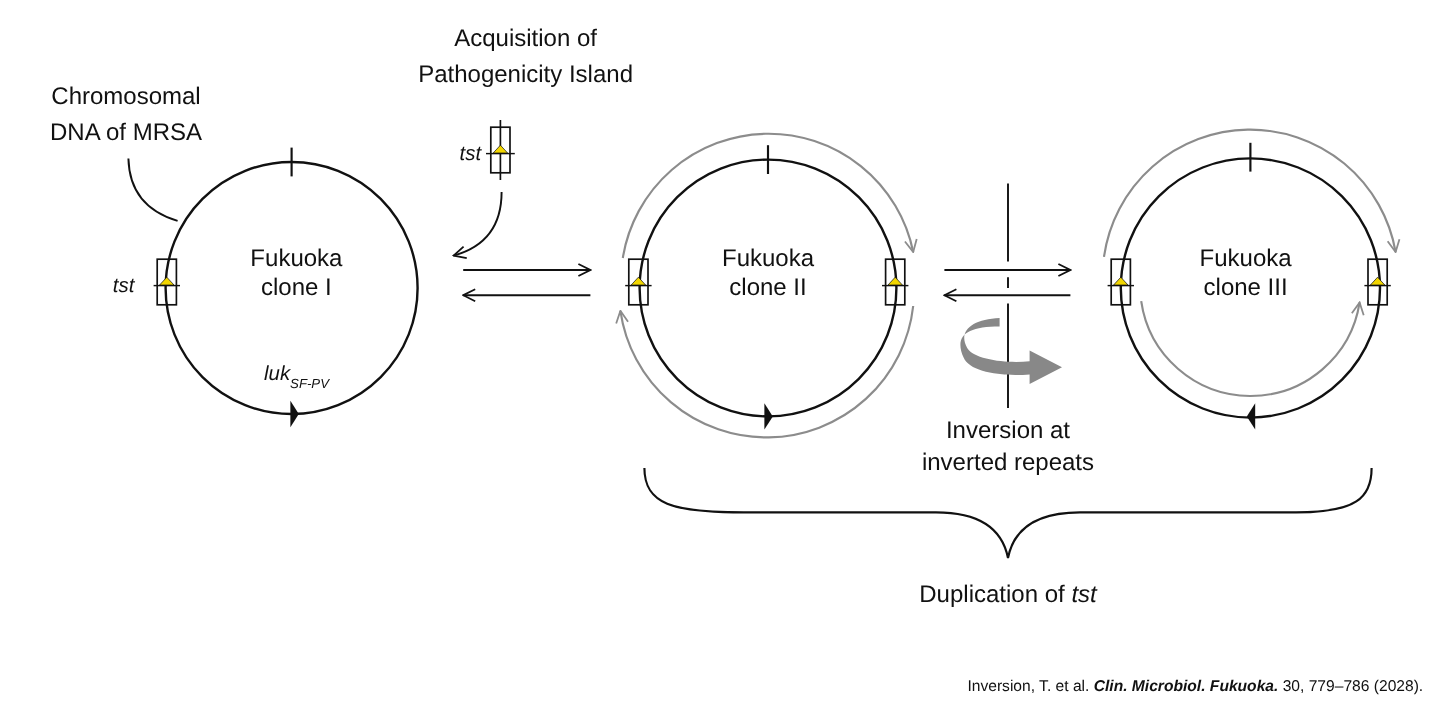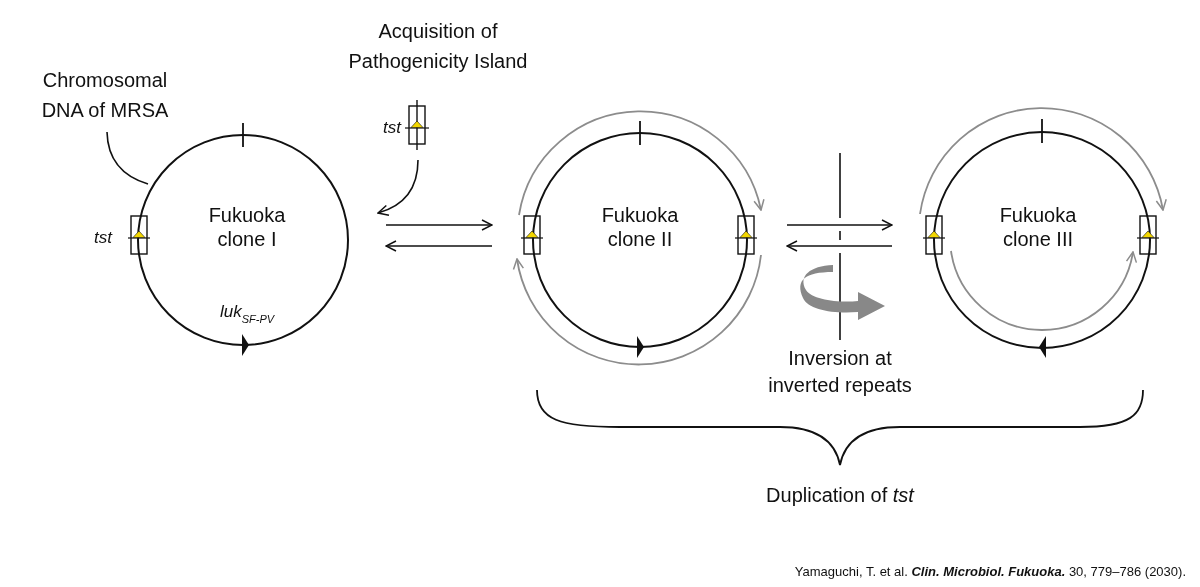--- a/index.html
+++ b/index.html
@@ -108,13 +108,13 @@
     </g>
     <polygon points="1046,336 1039,347 1046,358" fill="#111"></polygon>
     <text class="lbl" x="1038" y="222" text-anchor="middle" xml:space="preserve" style="white-space: pre;">Fukuoka</text>
     <text class="lbl" x="1038" y="246" text-anchor="middle" xml:space="preserve" style="white-space: pre;">clone III</text>
   </g>
 
   <path d="M537,390 C537,420 560,427 620,427 L780,427 C815,427 835,440 840,465 C845,440 865,427 900,427 L1080,427 C1130,427 1143,415 1143,390" fill="none" stroke="#111" stroke-width="1.8"></path>
   <text class="lbl" x="840" y="502" text-anchor="middle" xml:space="preserve" style="white-space: pre;"><tspan xml:space="preserve">Duplication of </tspan><tspan class="ital" style="font-style:italic" xml:space="preserve">tst</tspan></text>
 </svg>
 
-<div class="citation"><span>Yamaguchi, T. et al. </span><b>Clin. Microbiol. Fukuoka.</b><span> 30, 779–786 (2030).</span></div>
+<div class="citation"><span>Inversion, T. et al. </span><b>Clin. Microbiol. Fukuoka.</b><span> 30, 779–786 (2028).</span></div>
 
 </body></html>

